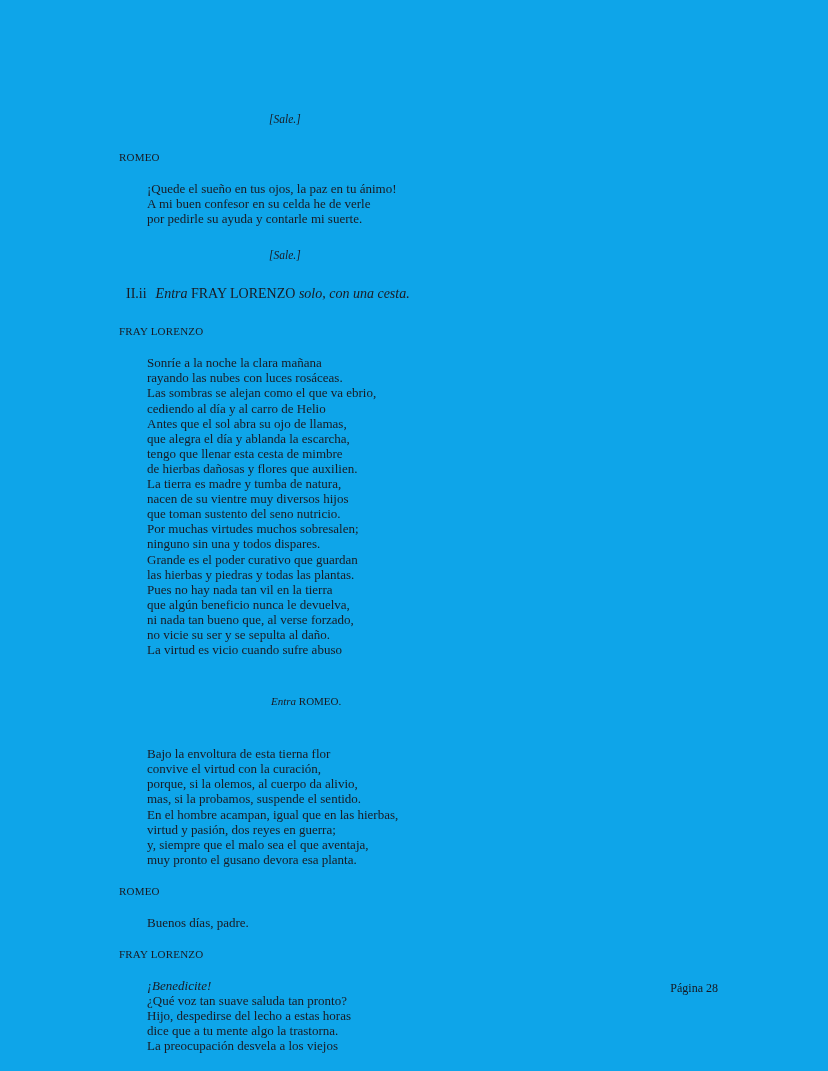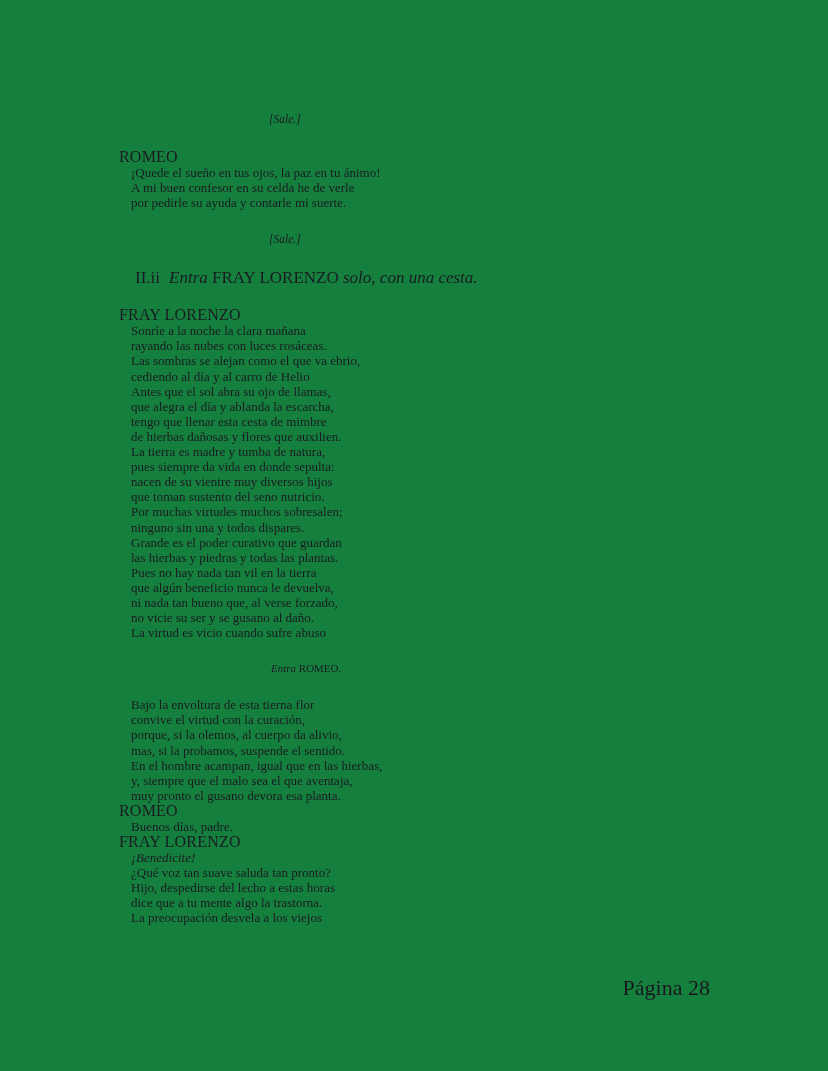--- a/index.html
+++ b/index.html
@@ -5,21 +5,21 @@
 <style>
   html, body {
     margin: 0;
     padding: 0;
     background: #ffffff;
   }
   .page {
     position: relative;
     width: 828px;
     height: 1071px;
-    background: #15803d;
+    background: #0ea5e9;
     font-family: "Liberation Serif", "DejaVu Serif", serif;
     color: #1a1a22;
     overflow: hidden;
   }
   .content {
     position: absolute;
     left: 119px;
     top: 112px;
     width: 600px;
   }
@@ -36,57 +36,57 @@
   .stage-exit-2 { margin-top: 22px; margin-bottom: 23px; }
   .stage-enter-romeo {
     font-size: 11px;
     margin: 0;
     padding-left: 152px;
     line-height: 15px;
   }
   .stage-enter-romeo .it { font-style: italic; }
   
   .scene-line {
-    font-size: 17px;
-    margin: 0 0 22px 16px;
+    font-size: 14px;
+    margin: 0 0 22px 7px;
     line-height: 15px;
     white-space: nowrap;
   }
   .scene-line .it { font-style: italic; }
   .scene-line .num { letter-spacing: 0; }
   .scene-line .sep { display: inline-block; width: 9px; }
   
   .speaker {
-    font-size: 16px;
+    font-size: 11px;
     margin: 0;
     line-height: 16px;
     letter-spacing: 0.2px;
   }
   .lines {
-    margin: 0;
+    margin: 16px;
     padding: 0 0 0 12px;
     list-style: none;
   }
   .lines li {
     font-size: 13px;
     line-height: 15.1px;
     margin: 0;
     white-space: nowrap;
   }
   .lines li.it { font-style: italic; }
   .block { margin: 0; }
   .gap-md { height: 21px; }
   
   .footer {
     position: absolute;
-    left: 0;
+    left: 8px;
     top: 977px;
     width: 710px;
     text-align: right;
-    font-size: 22px;
+    font-size: 12px;
     line-height: 22px;
     color: #17171f;
   }
 </style>
 </head>
 <body>
 
 <div class="page">
   <div class="content">
 
@@ -114,51 +114,51 @@
       <ul class="lines">
         <li>Sonríe a la noche la clara mañana</li>
         <li>rayando las nubes con luces rosáceas.</li>
         <li>Las sombras se alejan como el que va ebrio,</li>
         <li>cediendo al día y al carro de Helio</li>
         <li>Antes que el sol abra su ojo de llamas,</li>
         <li>que alegra el día y ablanda la escarcha,</li>
         <li>tengo que llenar esta cesta de mimbre</li>
         <li>de hierbas dañosas y flores que auxilien.</li>
         <li>La tierra es madre y tumba de natura,</li>
-        <li>pues siempre da vida en donde sepulta:</li>
         <li>nacen de su vientre muy diversos hijos</li>
         <li>que toman sustento del seno nutricio.</li>
         <li>Por muchas virtudes muchos sobresalen;</li>
         <li>ninguno sin una y todos dispares.</li>
         <li>Grande es el poder curativo que guardan</li>
         <li>las hierbas y piedras y todas las plantas.</li>
         <li>Pues no hay nada tan vil en la tierra</li>
         <li>que algún beneficio nunca le devuelva,</li>
         <li>ni nada tan bueno que, al verse forzado,</li>
-        <li>no vicie su ser y se gusano al daño.</li>
+        <li>no vicie su ser y se sepulta al daño.</li>
         <li>La virtud es vicio cuando sufre abuso</li>
       </ul>
     </div>
 
     <div class="gap-md"></div>
 
     <p class="stage-enter-romeo">
       <span class="it">Entra</span>
       <span>ROMEO.</span>
     </p>
 
     <div class="gap-md"></div>
 
     <div class="block">
       <ul class="lines">
         <li>Bajo la envoltura de esta tierna flor</li>
         <li>convive el virtud con la curación,</li>
         <li>porque, si la olemos, al cuerpo da alivio,</li>
         <li>mas, si la probamos, suspende el sentido.</li>
         <li>En el hombre acampan, igual que en las hierbas,</li>
+        <li>virtud y pasión, dos reyes en guerra;</li>
         <li>y, siempre que el malo sea el que aventaja,</li>
         <li>muy pronto el gusano devora esa planta.</li>
       </ul>
     </div>
 
     <div class="block">
       <p class="speaker">ROMEO</p>
       <ul class="lines">
         <li>Buenos días, padre.</li>
       </ul>

